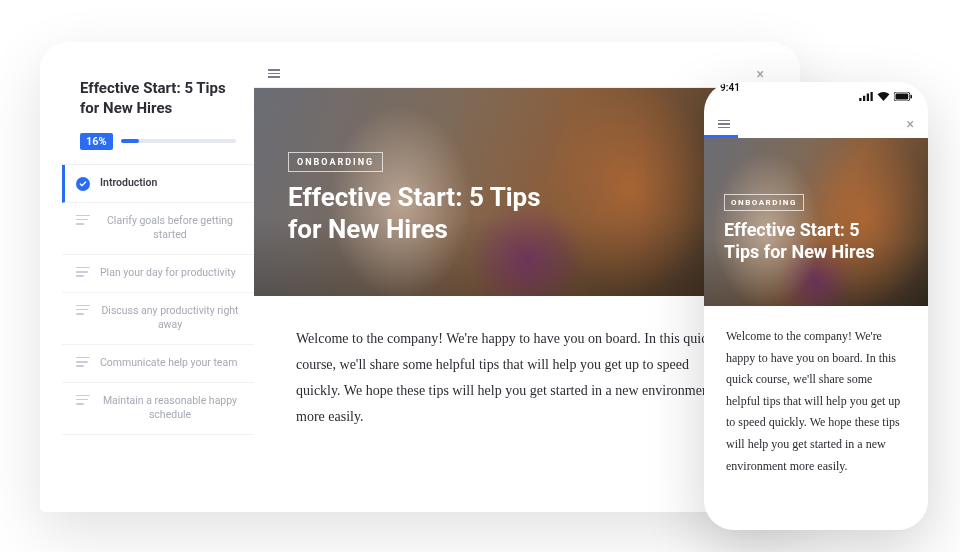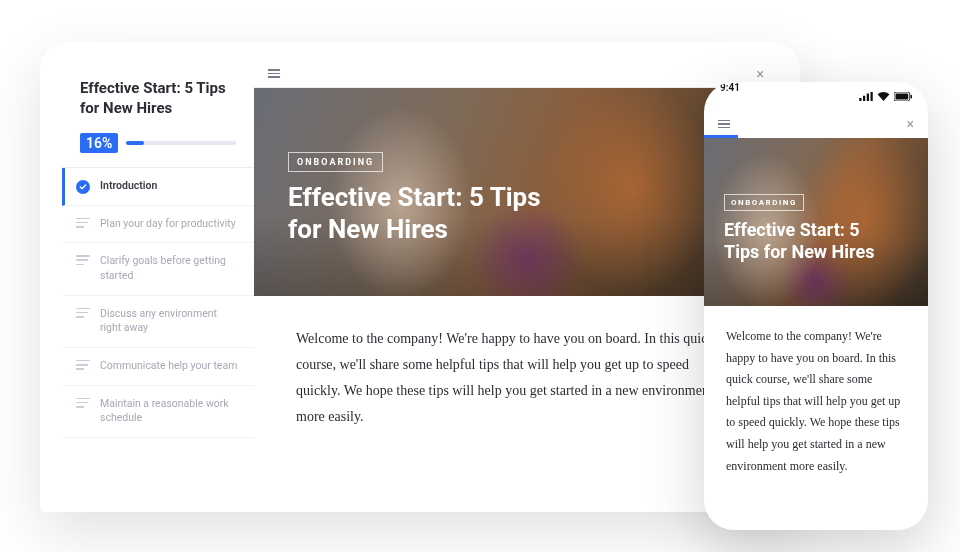--- a/index.html
+++ b/index.html
@@ -51,21 +51,21 @@
   }
   .progress-row {
     display: flex;
     align-items: center;
     gap: 8px;
     padding: 0 18px 14px 18px;
   }
   .progress-pct {
     background: #2a6df4;
     color: #fff;
-    font-size: 14px;
+    font-size: 11px;
     font-weight: 600;
     padding: 2px 6px;
     border-radius: 2px;
   }
   .progress-bar {
     flex: 1;
     height: 4px;
     background: #e6e8ef;
     border-radius: 2px;
     position: relative;
@@ -83,20 +83,21 @@
   .menu-item {
     display: flex;
     align-items: flex-start;
     gap: 10px;
     padding: 11px 14px;
     font-size: 10.5px;
     color: #a6a9b5;
     border-bottom: 1px solid #f1f2f6;
     line-height: 1.4;
     cursor: pointer;
+    text-align: center;
   }
   .menu-item.active {
     color: #3c3d46;
     border-left: 3px solid #2a6df4;
     padding-left: 11px;
     font-weight: 600;
   }
   .menu-item .icn {
     flex-shrink: 0;
     margin-top: 1px;
@@ -298,53 +299,53 @@
               </svg>
           </span>
           <span>Introduction</span>
         </div>
         <div class="menu-item">
           <span class="icn lines-icon">
               <span></span>
               <span></span>
               <span></span>
             </span>
-          <span>Plan your day for productivity</span>
+          <span>Clarify goals before getting started</span>
         </div>
         <div class="menu-item">
           <span class="icn lines-icon">
               <span></span>
               <span></span>
               <span></span>
             </span>
-          <span>Clarify goals before getting started</span>
+          <span>Plan your day for productivity</span>
         </div>
         <div class="menu-item">
           <span class="icn lines-icon">
               <span></span>
               <span></span>
               <span></span>
             </span>
-          <span>Discuss any environment right away</span>
+          <span>Discuss any productivity right away</span>
         </div>
         <div class="menu-item">
           <span class="icn lines-icon">
               <span></span>
               <span></span>
               <span></span>
             </span>
           <span>Communicate help your team</span>
         </div>
         <div class="menu-item">
           <span class="icn lines-icon">
               <span></span>
               <span></span>
               <span></span>
             </span>
-          <span>Maintain a reasonable work schedule</span>
+          <span>Maintain a reasonable happy schedule</span>
         </div>
       </nav>
     </aside>
 
     <main class="content">
       <div class="topbar">
         <span class="hamburger-dot">
           <span></span>
             <span></span>
             <span></span>

